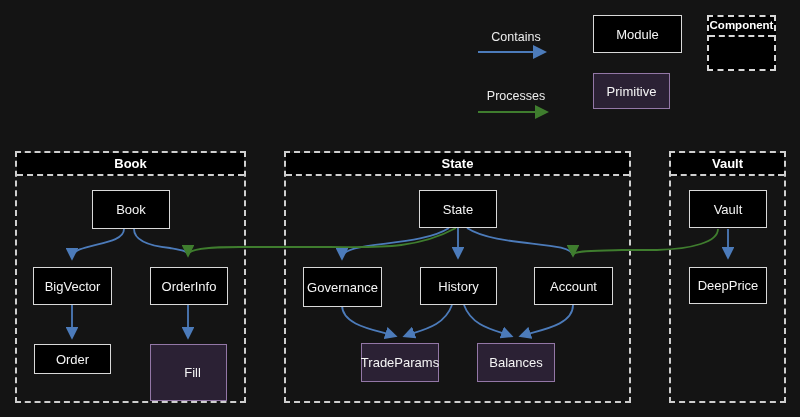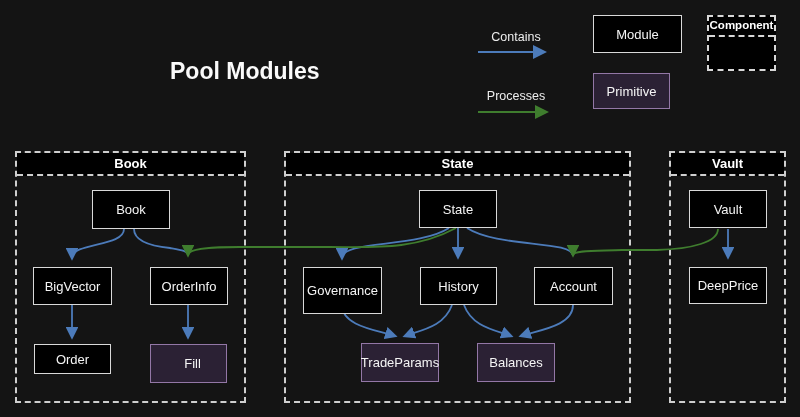--- a/index.html
+++ b/index.html
@@ -41,39 +41,38 @@
     text-align:center;color:#ffffff;
   }
   .container-book{left:15px;top:151px;width:231px;height:252px;}
   .container-state{left:284px;top:151px;width:347px;height:252px;}
   .container-vault{left:669px;top:151px;width:117px;height:252px;}
   
   .n-book{left:92px;top:190px;width:78px;height:39px;}
   .n-bigvector{left:33px;top:267px;width:79px;height:38px;align-items:center;}
   .n-orderinfo{left:150px;top:267px;width:78px;height:38px;}
   .n-order{left:34px;top:344px;width:77px;height:30px;}
-  .n-fill{left:150px;top:344px;width:77px;height:39px;padding-left:8px;}
+  .n-fill{left:150px;top:344px;width:77px;height:57px;padding-left:8px;}
   .n-state{left:419px;top:190px;width:78px;height:38px;}
-  .n-governance{left:303px;top:267px;width:79px;height:47px;}
+  .n-governance{left:303px;top:267px;width:79px;height:40px;}
   .n-history{left:420px;top:267px;width:77px;height:38px;}
   .n-account{left:534px;top:267px;width:79px;height:38px;}
   .n-tradeparams{left:361px;top:343px;width:78px;height:39px;text-align:right;}
   .n-balances{left:477px;top:343px;width:78px;height:39px;}
   .n-vault{left:689px;top:190px;width:78px;height:38px;}
   .n-deepprice{left:689px;top:267px;width:78px;height:37px;}
   .n-module-legend{left:593px;top:15px;width:89px;height:38px;}
   .n-primitive-legend{left:593px;top:73px;width:77px;height:36px;}
   .edge-layer{position:absolute;left:0;top:0;width:800px;height:417px;z-index:2;pointer-events:none;}
 </style>
 </head>
 <body>
 
 <div class="page">
 
-  <div class="diagram-title">Pool Modules</div>
 
   <div class="legend-label legend-contains">Contains</div>
   <div class="legend-label legend-processes">Processes</div>
 
   <div class="node module n-module-legend">
     <span>Module</span>
   </div>
   <div class="node primitive n-primitive-legend">
     <span>Primitive</span>
   </div>

